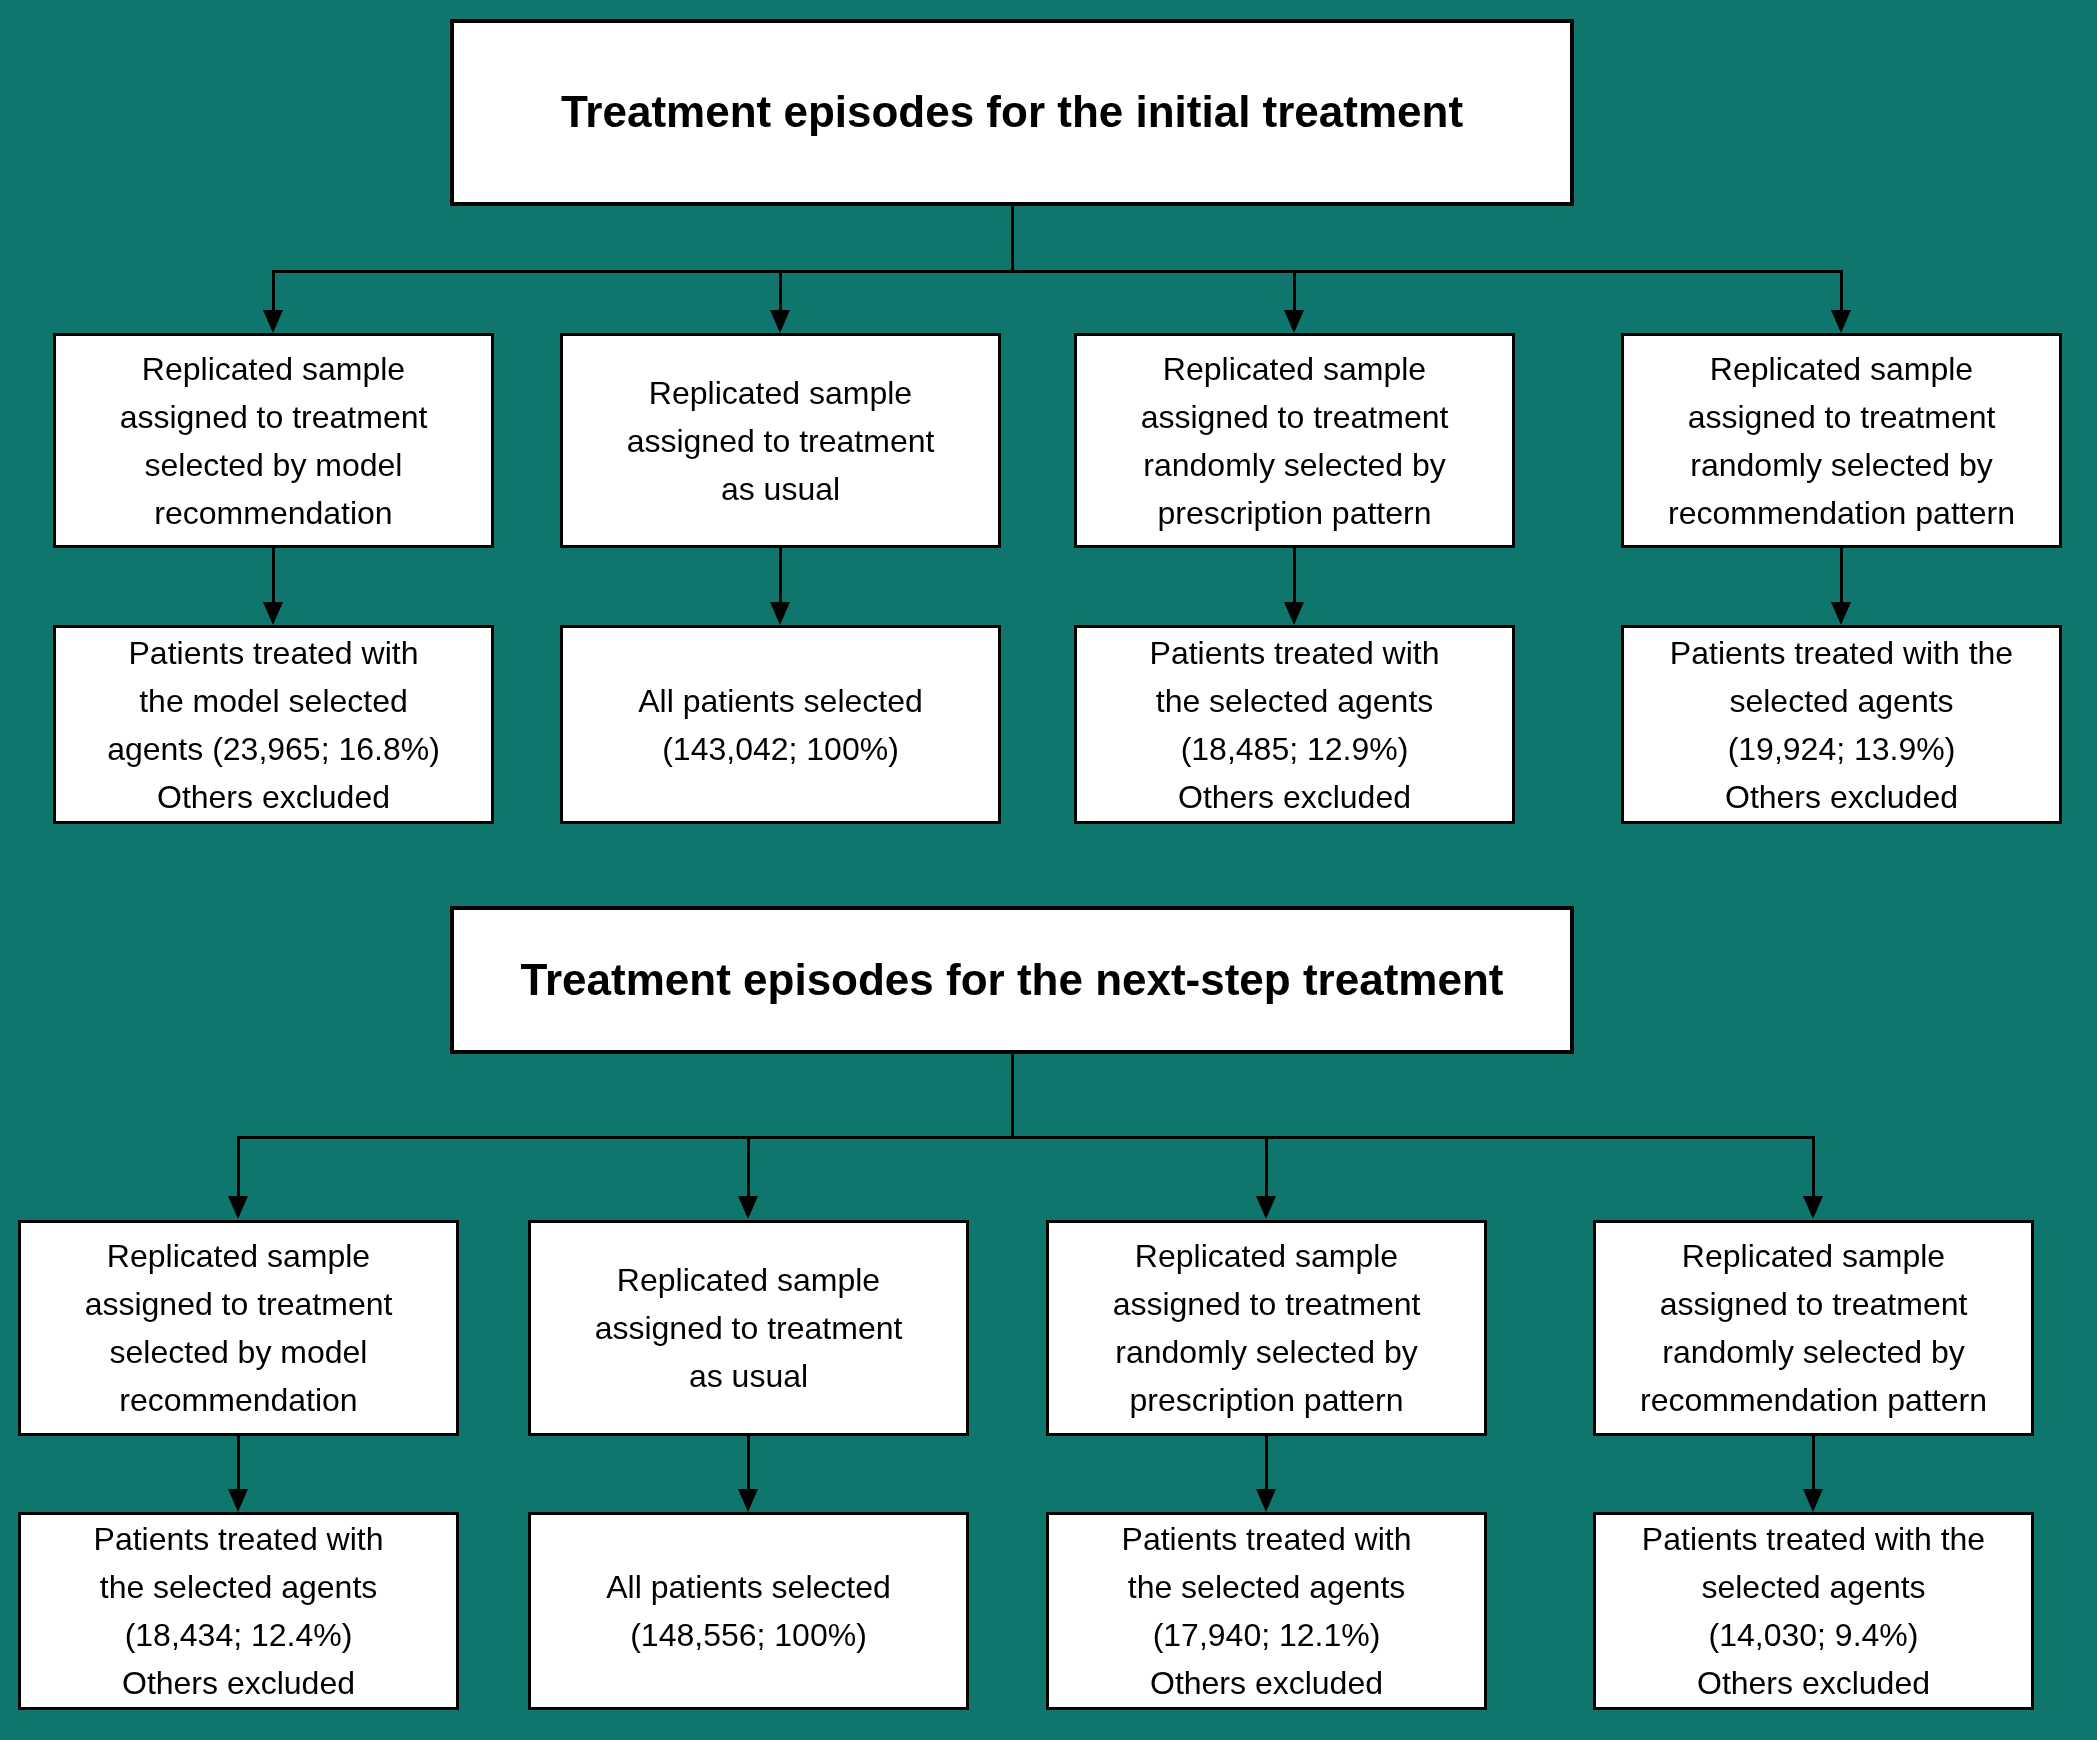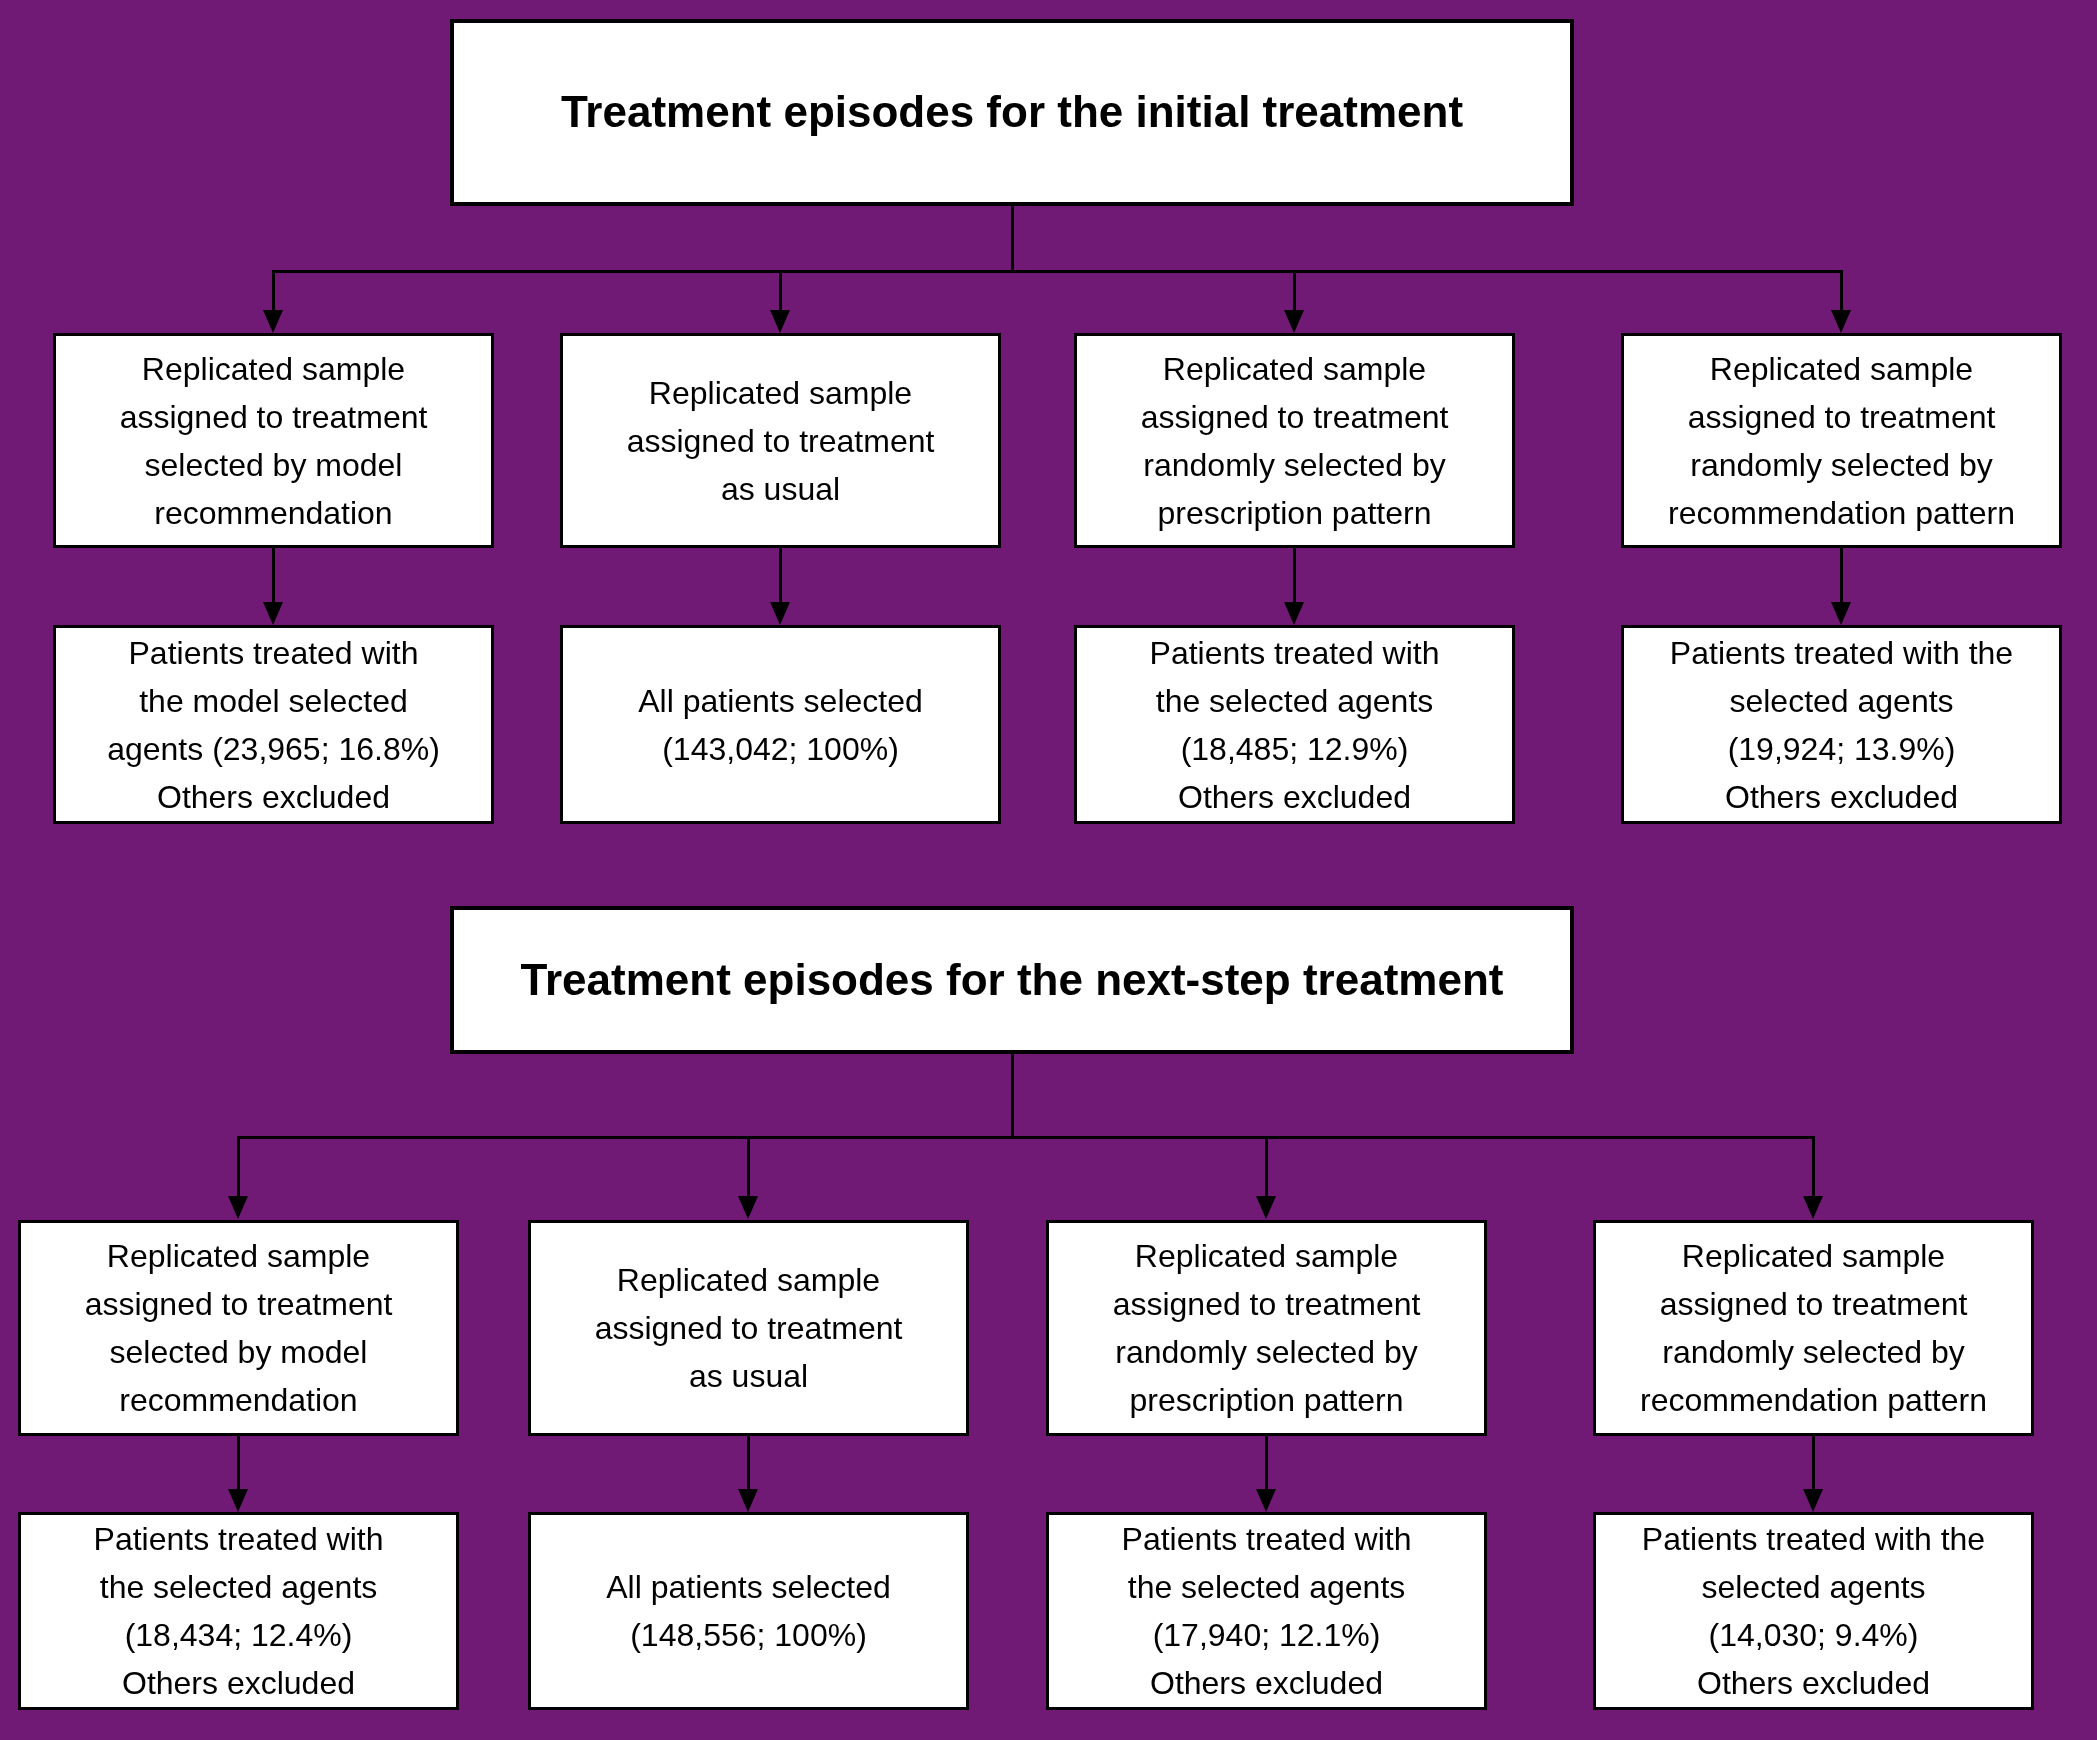--- a/index.html
+++ b/index.html
@@ -1,19 +1,19 @@
 <!DOCTYPE html>
 <html style="font-size:8px"><head>
 <meta charset="utf-8">
 <style>
   html,body{margin:0;padding:0;background:#ffffff;}
   #canvas{
     position:relative;
     width:2097px;height:1741px;
-    background:#701a75;
+    background:#0f766e;
     font-family:"Liberation Sans","DejaVu Sans",sans-serif;
     color:#000;
   }
   .box{
     position:absolute;
     border:3.5px solid #000;
     background:#fff;
     box-sizing:border-box;
     display:flex;
     flex-direction:column;

